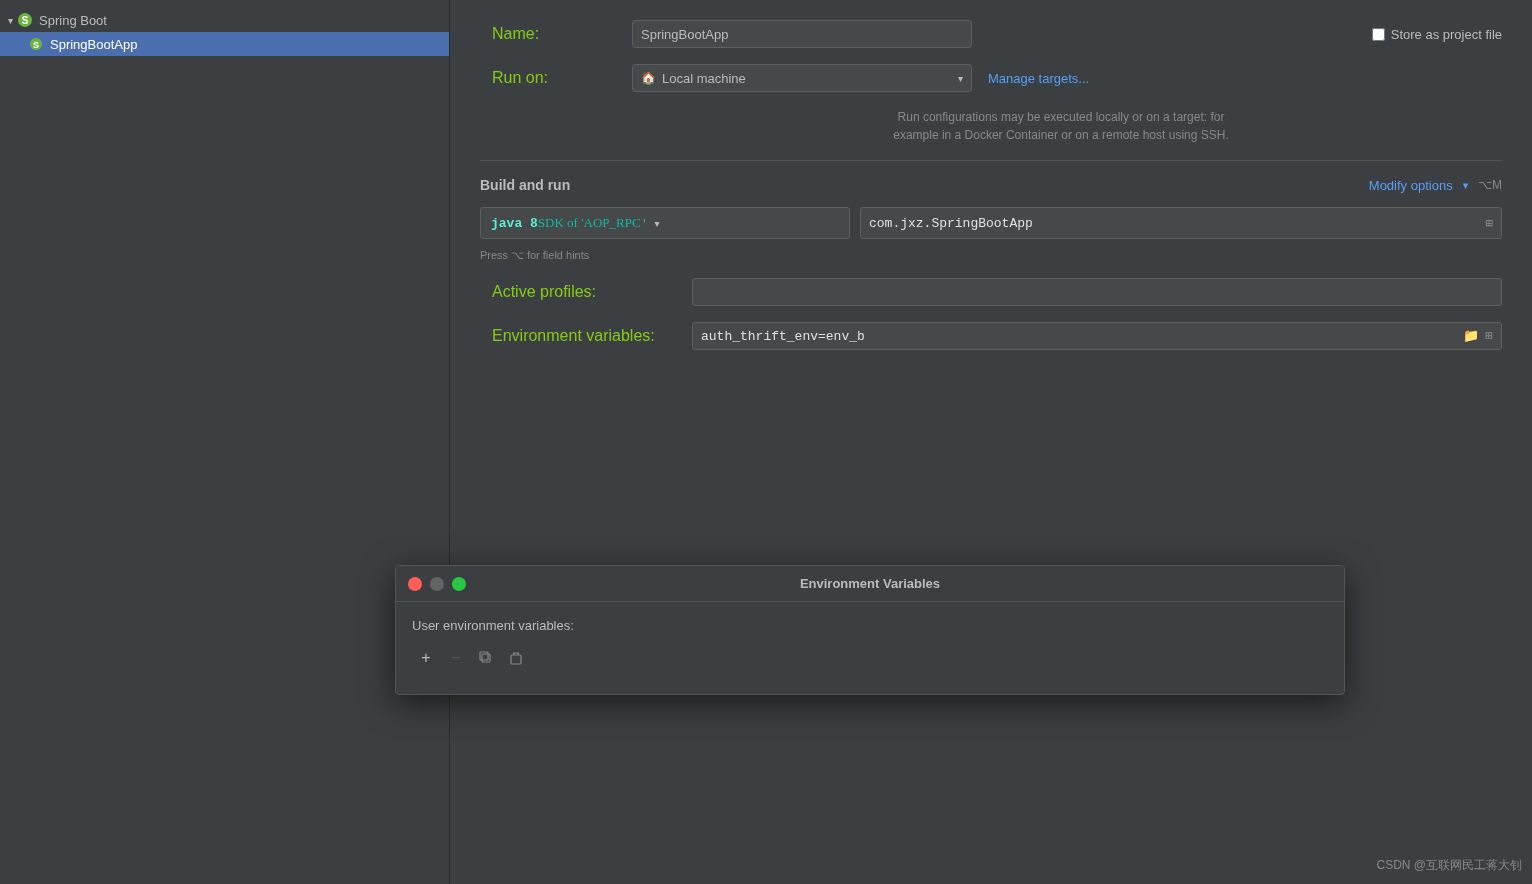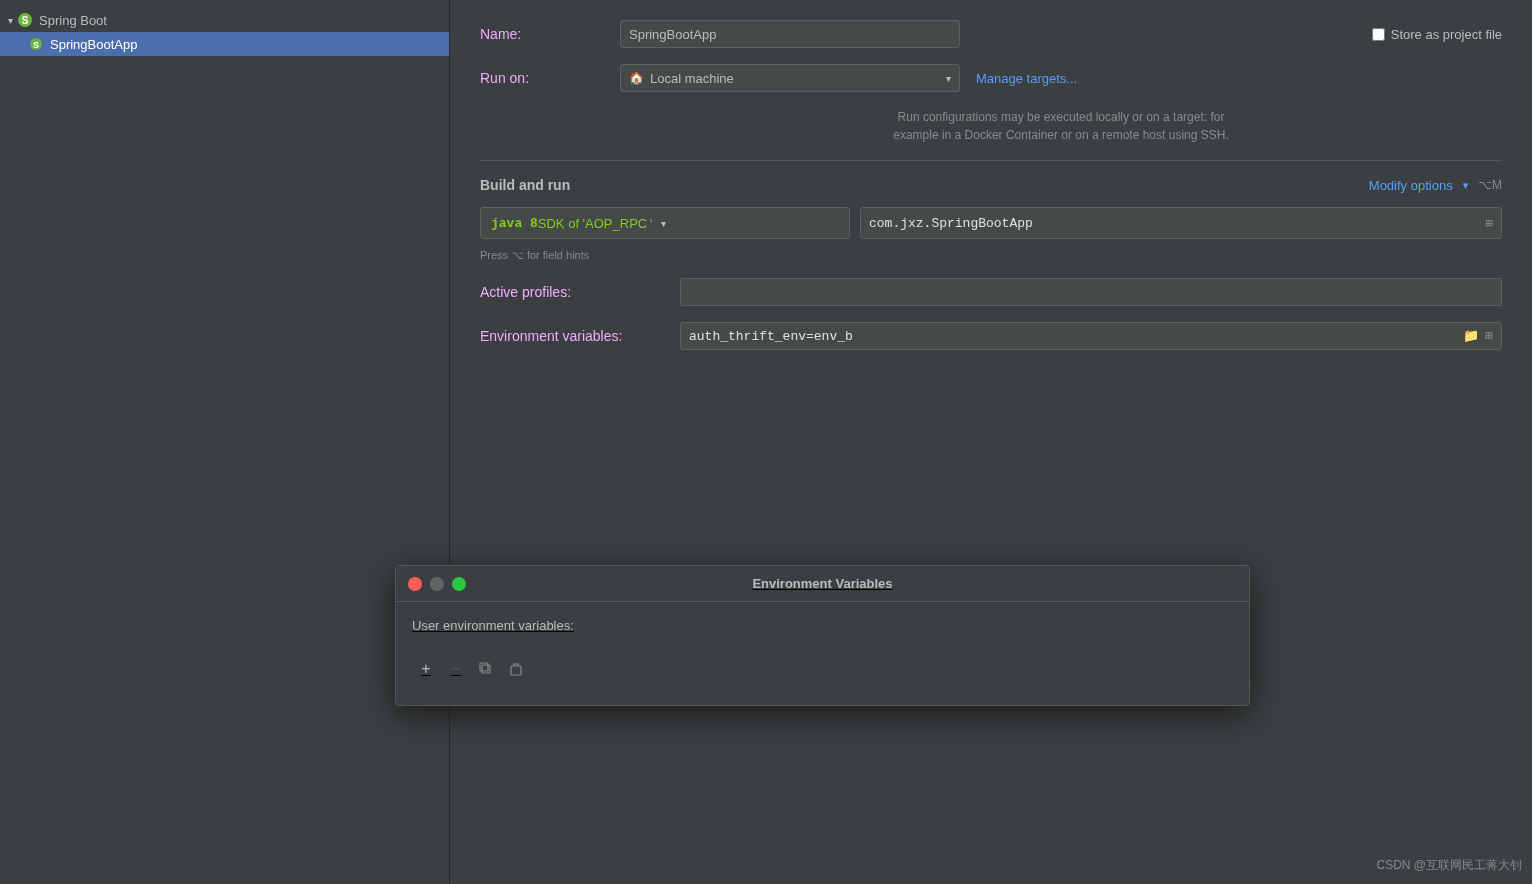--- a/index.html
+++ b/index.html
@@ -76,24 +76,25 @@
     }
 
     
     .form-row {
       display: flex;
       align-items: center;
       margin-bottom: 16px;
     }
 
     .form-label {
-      color: #f0abfc;
-      font-size: 14px;
+      color: #84cc16;
+      font-size: 16px;
       width: 140px;
       flex-shrink: 0;
+      margin-left: 12px;
     }
 
     .form-input {
       background: #45494a;
       border: 1px solid #5e6060;
       border-radius: 3px;
       color: #bbbbbb;
       font-size: 13px;
       padding: 4px 8px;
       height: 28px;
@@ -206,30 +207,30 @@
       padding: 4px 10px;
       height: 32px;
       cursor: pointer;
       color: #bbbbbb;
       font-size: 13px;
       width: 370px;
       margin-right: 10px;
     }
 
     .java-dropdown .java-version {
-      color: #84cc16;
+      color: #5eead4;
       font-weight: bold;
       font-family: 'Courier New', monospace;
       font-size: 13px;
     }
 
     .java-dropdown .sdk-text {
-      font-family: Liberation Sans, sans-serif;
-      font-size: 13px;
-      color: #84cc16;
+      font-family: Liberation Serif, serif;
+      font-size: 13px;
+      color: #14b8a6;
     }
 
     .java-dropdown .dropdown-arrow {
       margin-left: auto;
       font-size: 10px;
     }
 
     .main-class-field {
       display: flex;
       align-items: center;
@@ -311,28 +312,27 @@
       left: 0;
       width: 100%;
       height: 100%;
       pointer-events: none;
     }
 
     .modal {
       position: absolute;
       top: 565px;
       left: 395px;
-      width: 855px;
+      width: 950px;
       background: #3c3f41;
       border: 1px solid #555555;
       border-radius: 4px;
       box-shadow: 0 8px 32px rgba(0,0,0,0.6);
       pointer-events: all;
       overflow: hidden;
-      text-decoration: underline;
     }
 
     .modal-titlebar {
       display: flex;
       align-items: center;
       justify-content: center;
       padding: 10px 16px;
       background: #3c3f41;
       border-bottom: 1px solid #555555;
       position: relative;
@@ -363,21 +363,21 @@
       font-weight: bold;
     }
 
     .modal-body {
       padding: 16px;
     }
 
     .modal-section-label {
       color: #bbbbbb;
       font-size: 13px;
-      margin-bottom: 24px;
+      margin-bottom: 13px;
     }
 
     .toolbar {
       display: flex;
       gap: 2px;
       margin-bottom: 8px;
     }
 
     .toolbar-btn {
       background: transparent;

